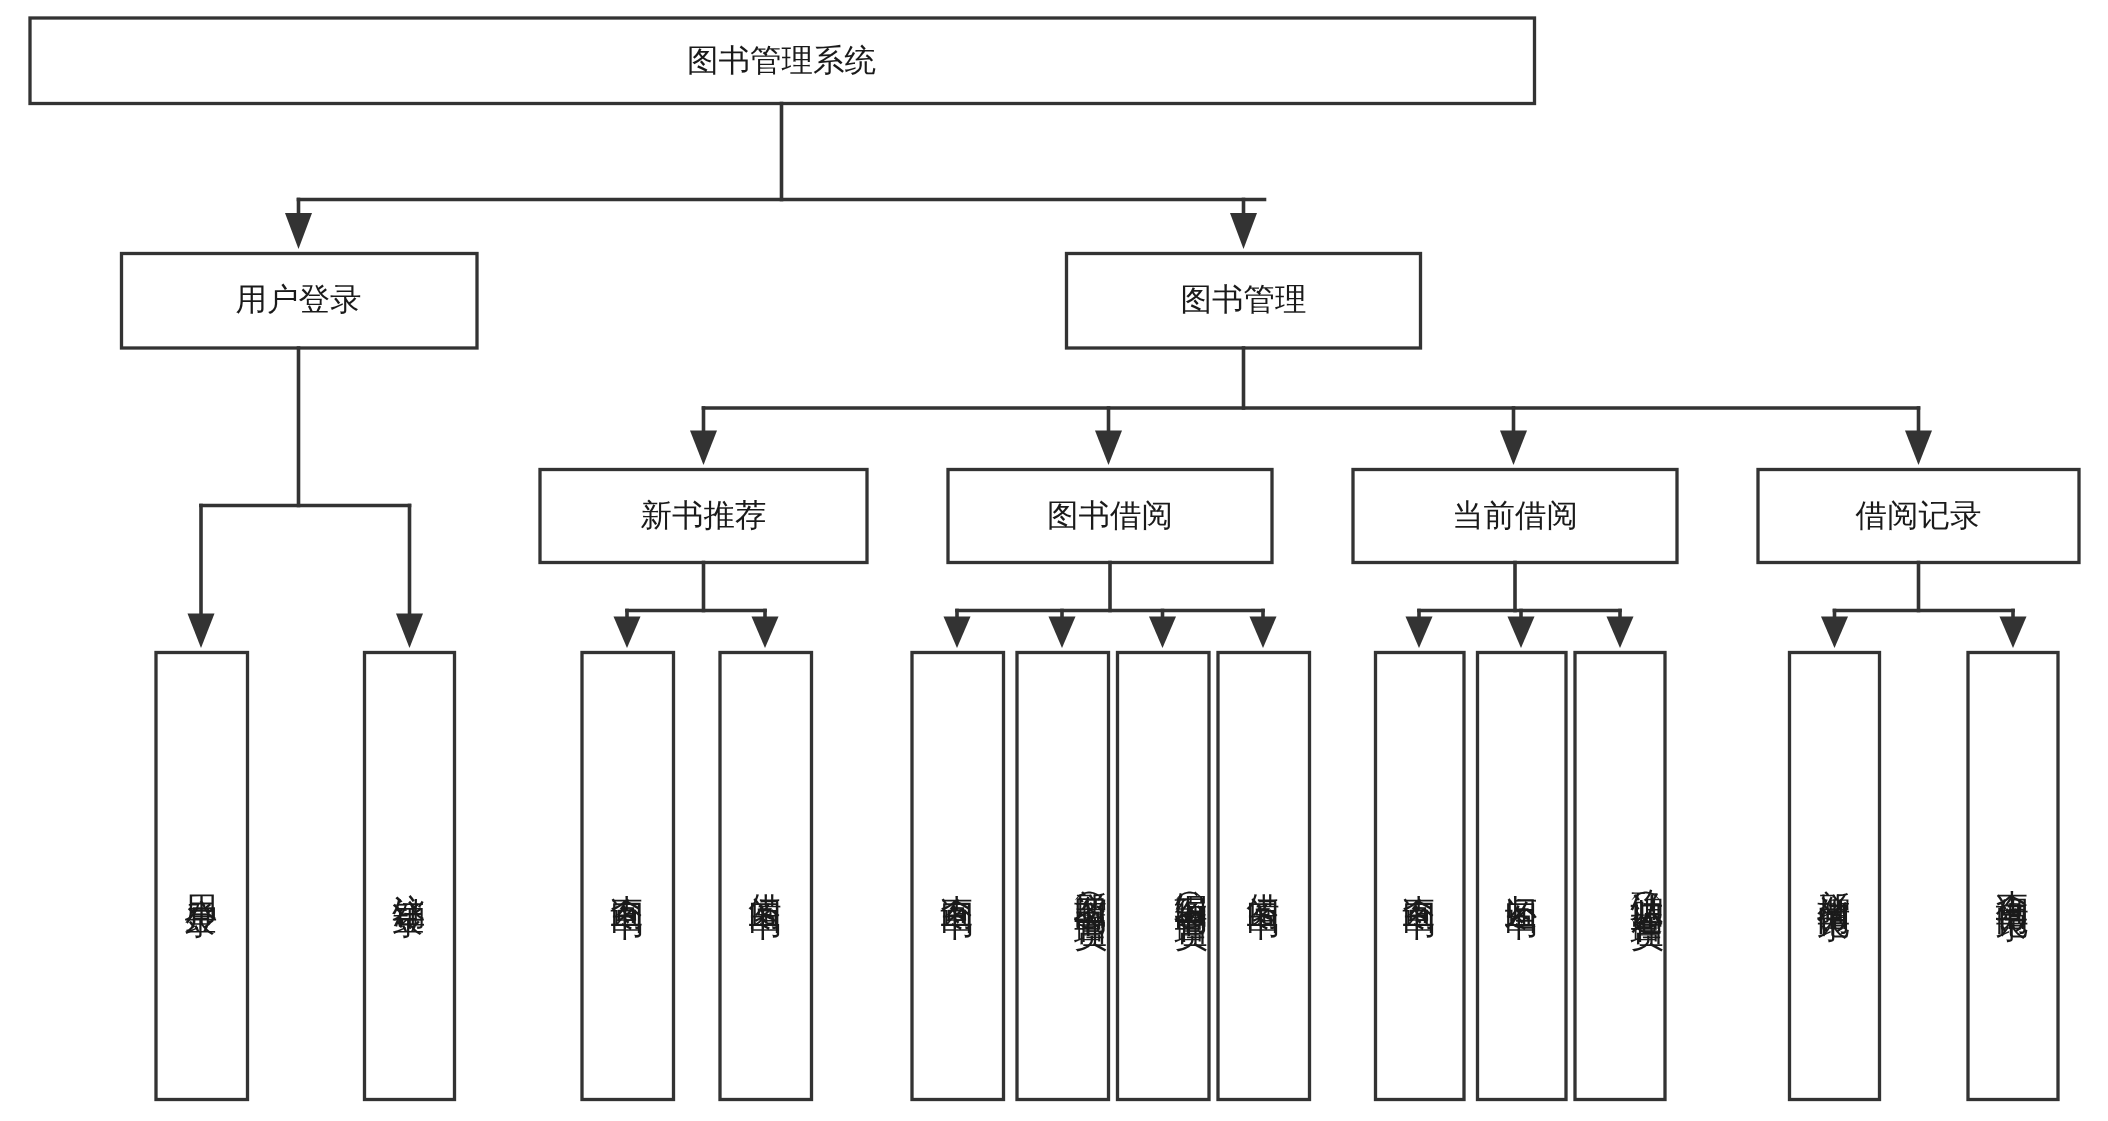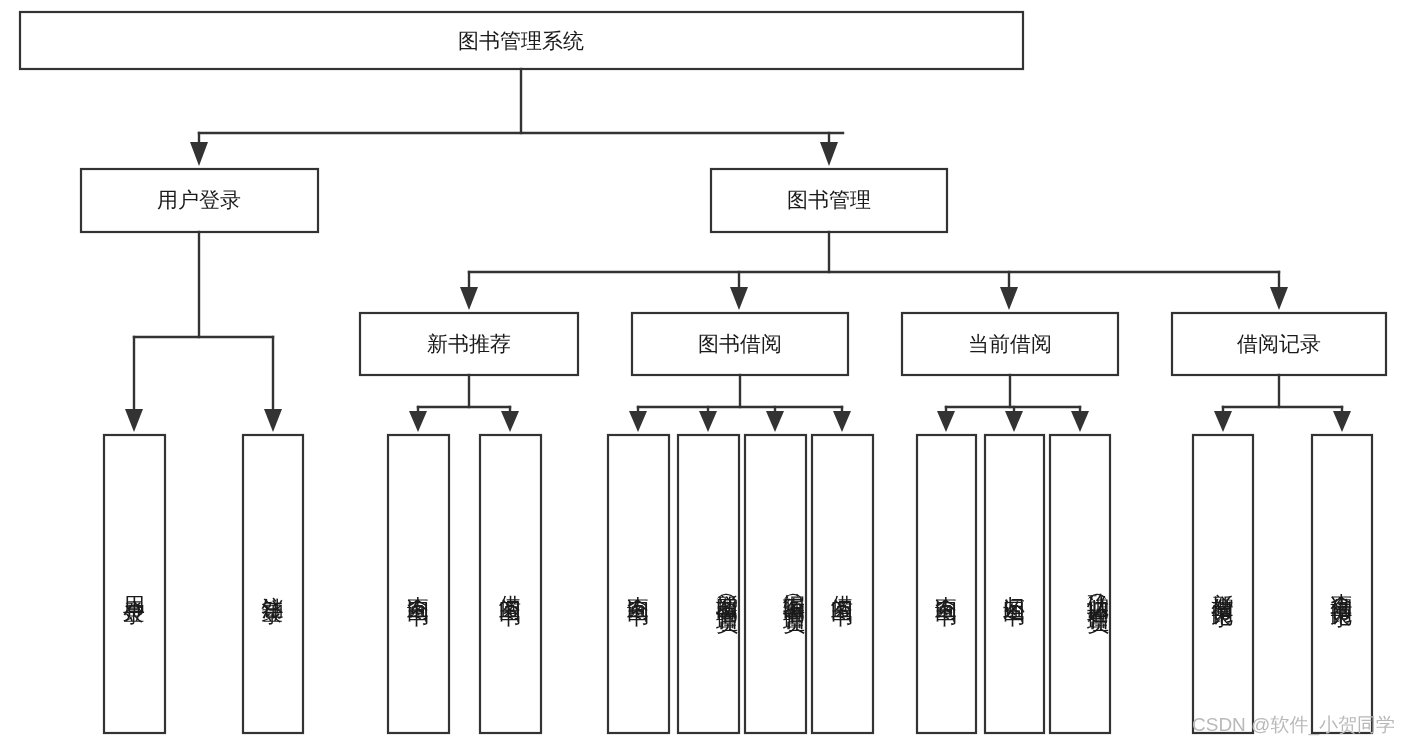--- a/index.html
+++ b/index.html
@@ -228,15 +228,14 @@
   <div class="leaf-label centered" style="left:917px; top:435px; width:59px; height:298px;">查询图书</div>
 
   <div class="leaf-label centered" style="left:985px; top:435px; width:59px; height:298px;">归还图书</div>
 
   <div class="leaf-label" style="left:1050px; top:443px; width:60px; height:290px;">确认归还（管理员）</div>
 
   <div class="leaf-label centered" style="left:1193px; top:435px; width:60px; height:298px;">新增借阅记录</div>
 
   <div class="leaf-label centered" style="left:1312px; top:435px; width:60px; height:298px;">查询借阅记录</div>
 
-  <div class="watermark">CSDN @软件_小贺同学</div>
 
 </div>
 
 </body></html>

